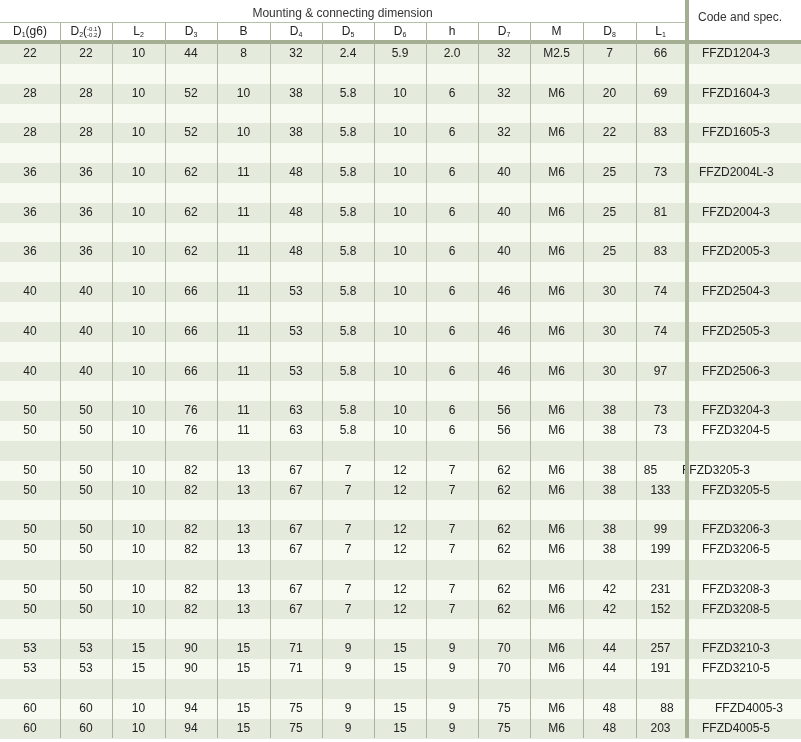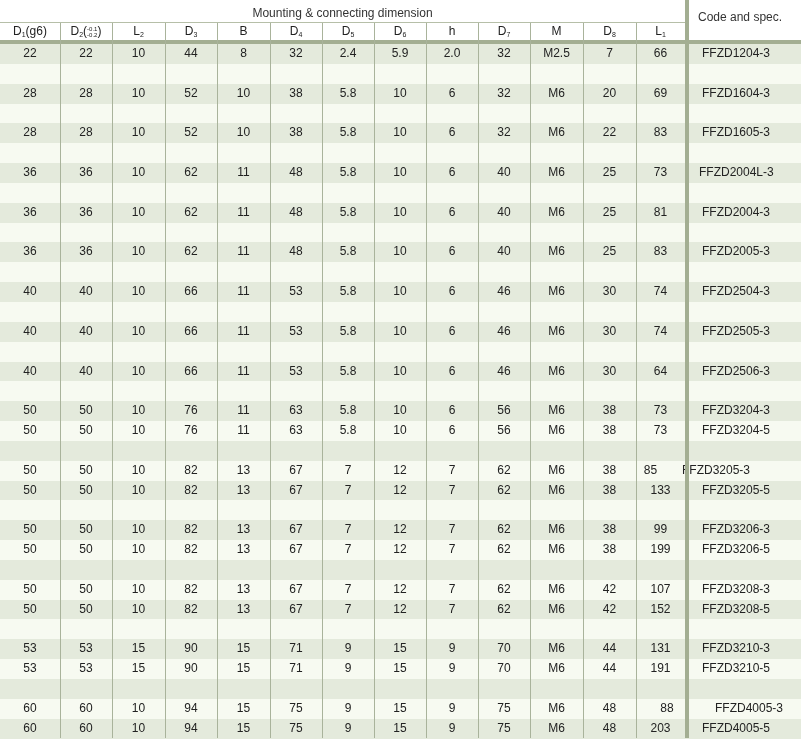--- a/index.html
+++ b/index.html
@@ -307,21 +307,21 @@
         <div class="cell" style="width: 53px;">10</div>
         <div class="cell" style="width: 52px;">66</div>
         <div class="cell" style="width: 53px;">11</div>
         <div class="cell" style="width: 52px;">53</div>
         <div class="cell" style="width: 52px;">5.8</div>
         <div class="cell" style="width: 52px;">10</div>
         <div class="cell" style="width: 52px;">6</div>
         <div class="cell" style="width: 52px;">46</div>
         <div class="cell" style="width: 53px;">M6</div>
         <div class="cell" style="width: 53px;">30</div>
-        <div class="cell" style="width: 49px;">64</div>
+        <div class="cell" style="width: 49px;">97</div>
         <div class="cell code" style="width: 112px; margin-left: 4px;">FFZD2506-3</div>
       </div>
       <div class="row w">
         <div class="cell" style="width: 60px;"></div>
         <div class="cell" style="width: 52px;"></div>
         <div class="cell" style="width: 53px;"></div>
         <div class="cell" style="width: 52px;"></div>
         <div class="cell" style="width: 53px;"></div>
         <div class="cell" style="width: 52px;"></div>
         <div class="cell" style="width: 52px;"></div>
@@ -483,21 +483,21 @@
         <div class="cell" style="width: 53px;">10</div>
         <div class="cell" style="width: 52px;">82</div>
         <div class="cell" style="width: 53px;">13</div>
         <div class="cell" style="width: 52px;">67</div>
         <div class="cell" style="width: 52px;">7</div>
         <div class="cell" style="width: 52px;">12</div>
         <div class="cell" style="width: 52px;">7</div>
         <div class="cell" style="width: 52px;">62</div>
         <div class="cell" style="width: 53px;">M6</div>
         <div class="cell" style="width: 53px;">42</div>
-        <div class="cell" style="width: 49px;">107</div>
+        <div class="cell" style="width: 49px;">231</div>
         <div class="cell code" style="width: 112px; margin-left: 4px;">FFZD3208-3</div>
       </div>
       <div class="row g">
         <div class="cell" style="width: 60px;">50</div>
         <div class="cell" style="width: 52px;">50</div>
         <div class="cell" style="width: 53px;">10</div>
         <div class="cell" style="width: 52px;">82</div>
         <div class="cell" style="width: 53px;">13</div>
         <div class="cell" style="width: 52px;">67</div>
         <div class="cell" style="width: 52px;">7</div>
@@ -531,21 +531,21 @@
         <div class="cell" style="width: 53px;">15</div>
         <div class="cell" style="width: 52px;">90</div>
         <div class="cell" style="width: 53px;">15</div>
         <div class="cell" style="width: 52px;">71</div>
         <div class="cell" style="width: 52px;">9</div>
         <div class="cell" style="width: 52px;">15</div>
         <div class="cell" style="width: 52px;">9</div>
         <div class="cell" style="width: 52px;">70</div>
         <div class="cell" style="width: 53px;">M6</div>
         <div class="cell" style="width: 53px;">44</div>
-        <div class="cell" style="width: 49px;">131</div>
+        <div class="cell" style="width: 49px;">257</div>
         <div class="cell code" style="width: 112px; margin-left: 4px;">FFZD3210-3</div>
       </div>
       <div class="row w">
         <div class="cell" style="width: 60px;">53</div>
         <div class="cell" style="width: 52px;">53</div>
         <div class="cell" style="width: 53px;">15</div>
         <div class="cell" style="width: 52px;">90</div>
         <div class="cell" style="width: 53px;">15</div>
         <div class="cell" style="width: 52px;">71</div>
         <div class="cell" style="width: 52px;">9</div>

